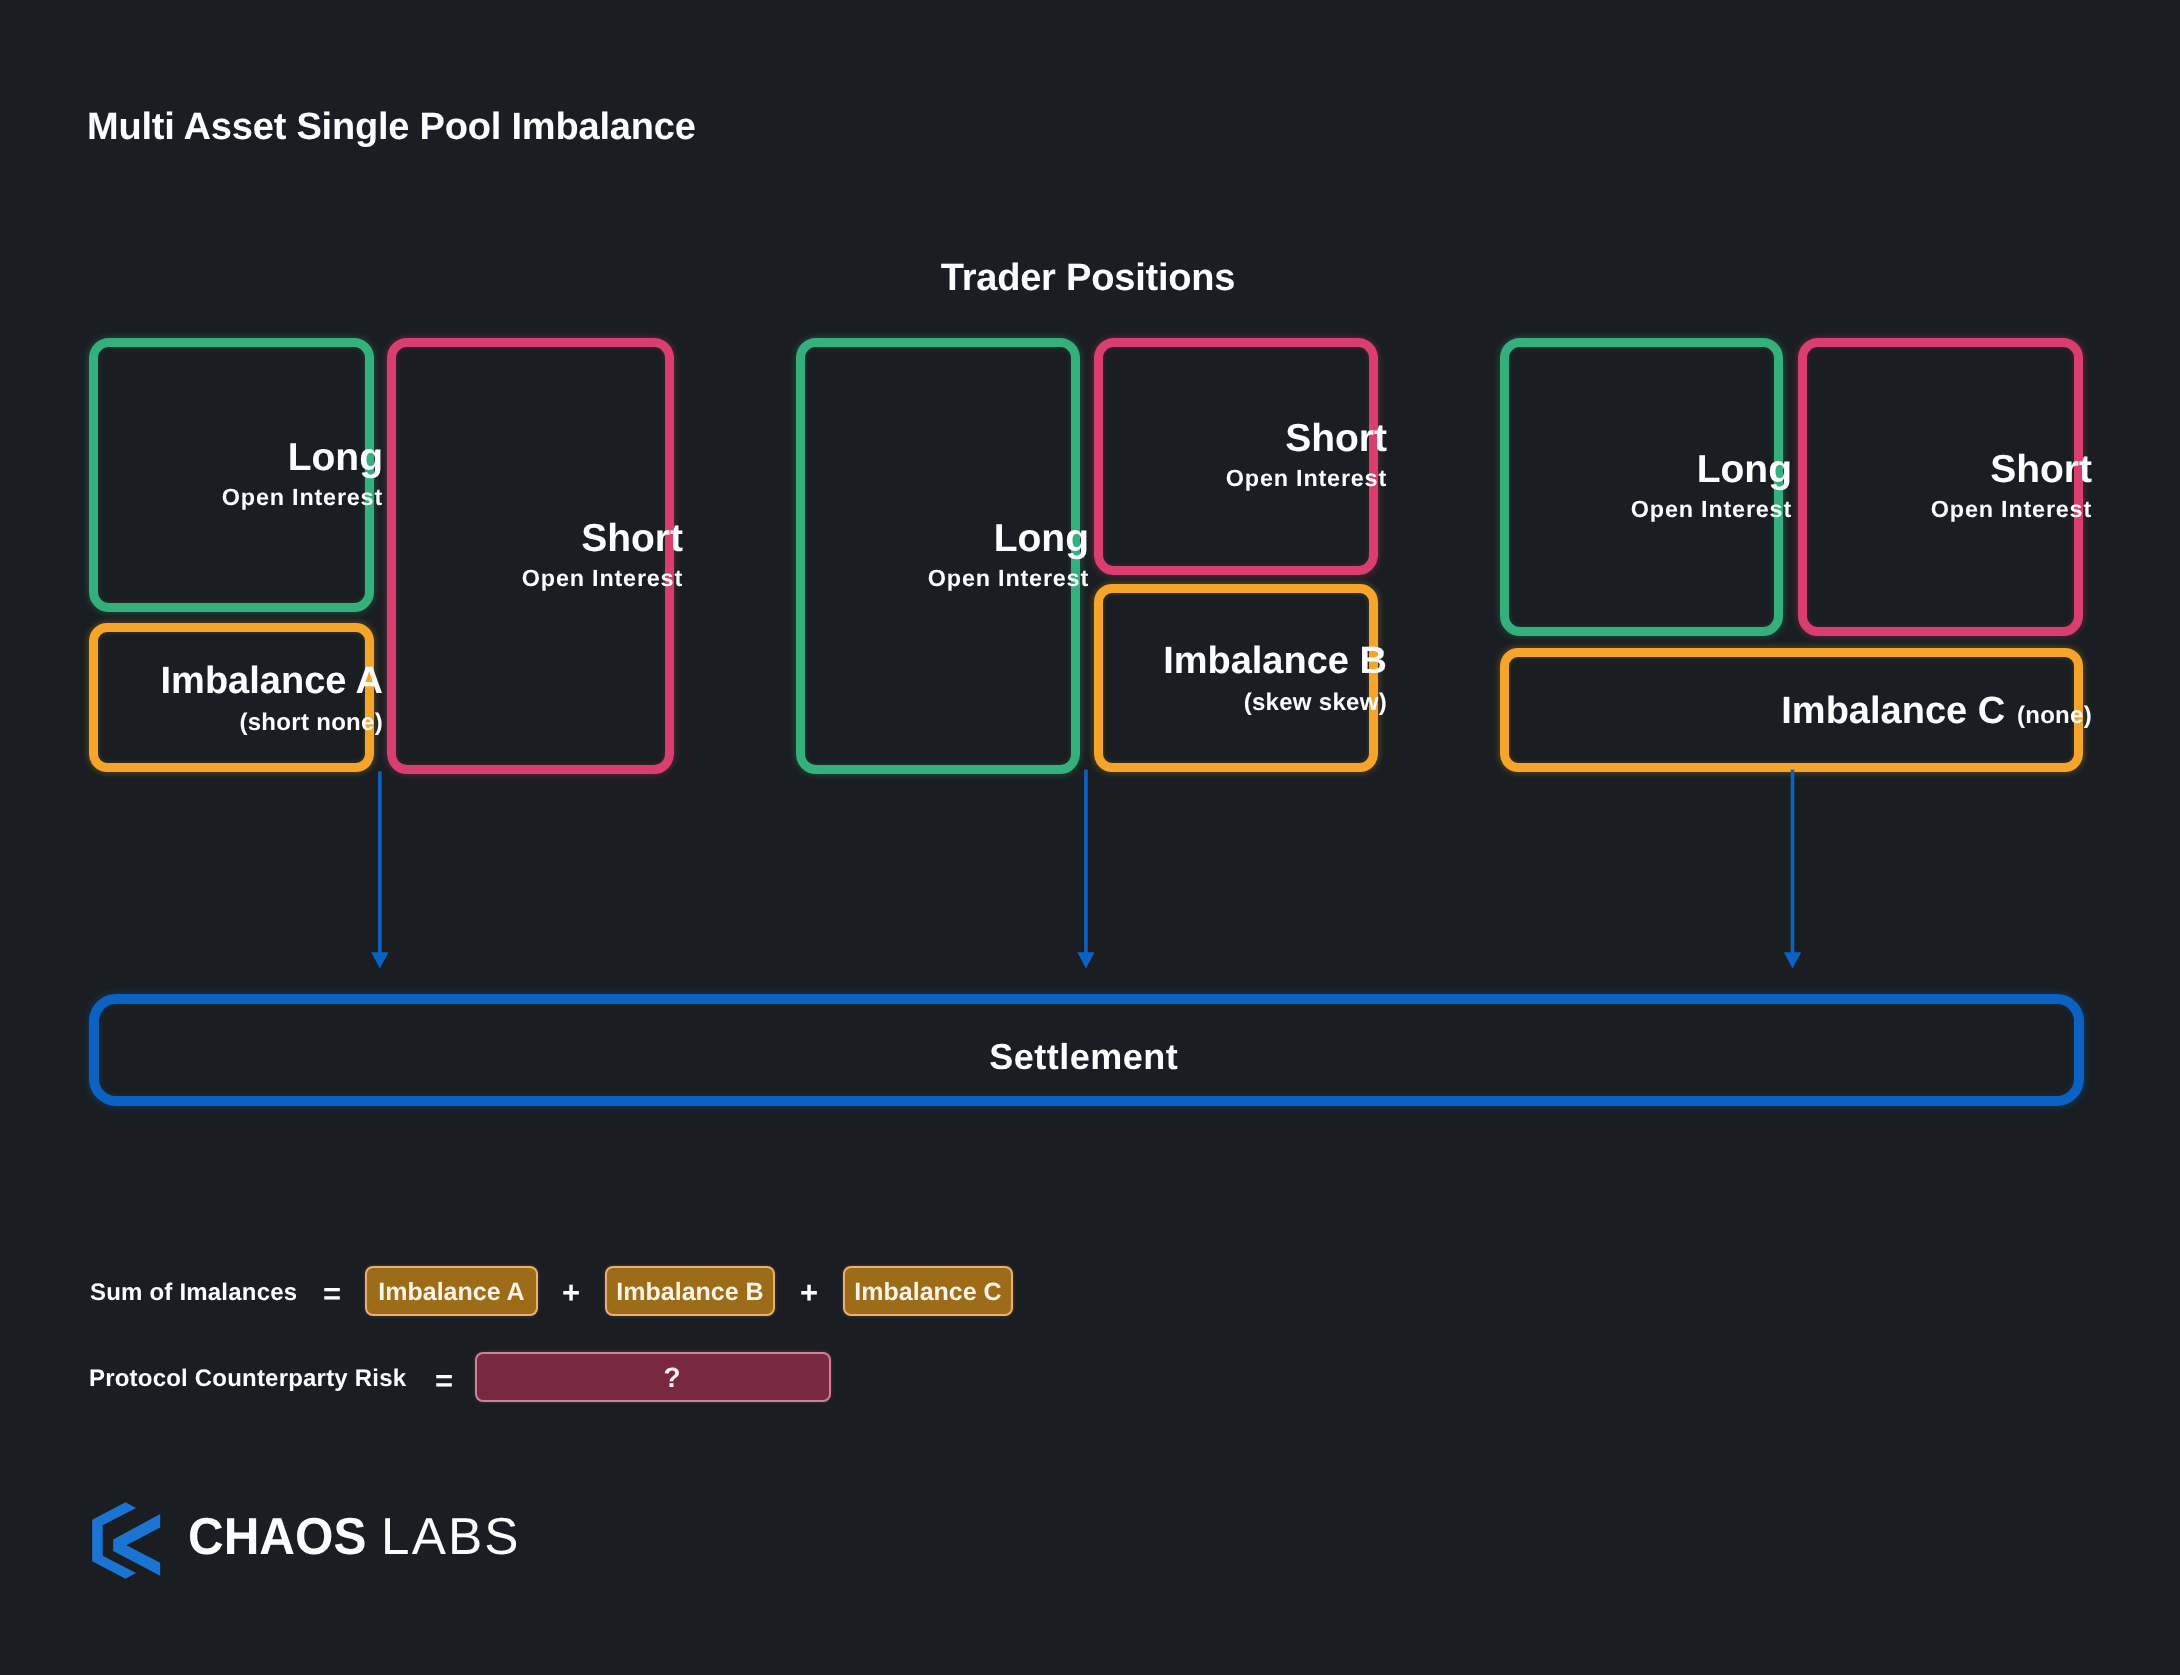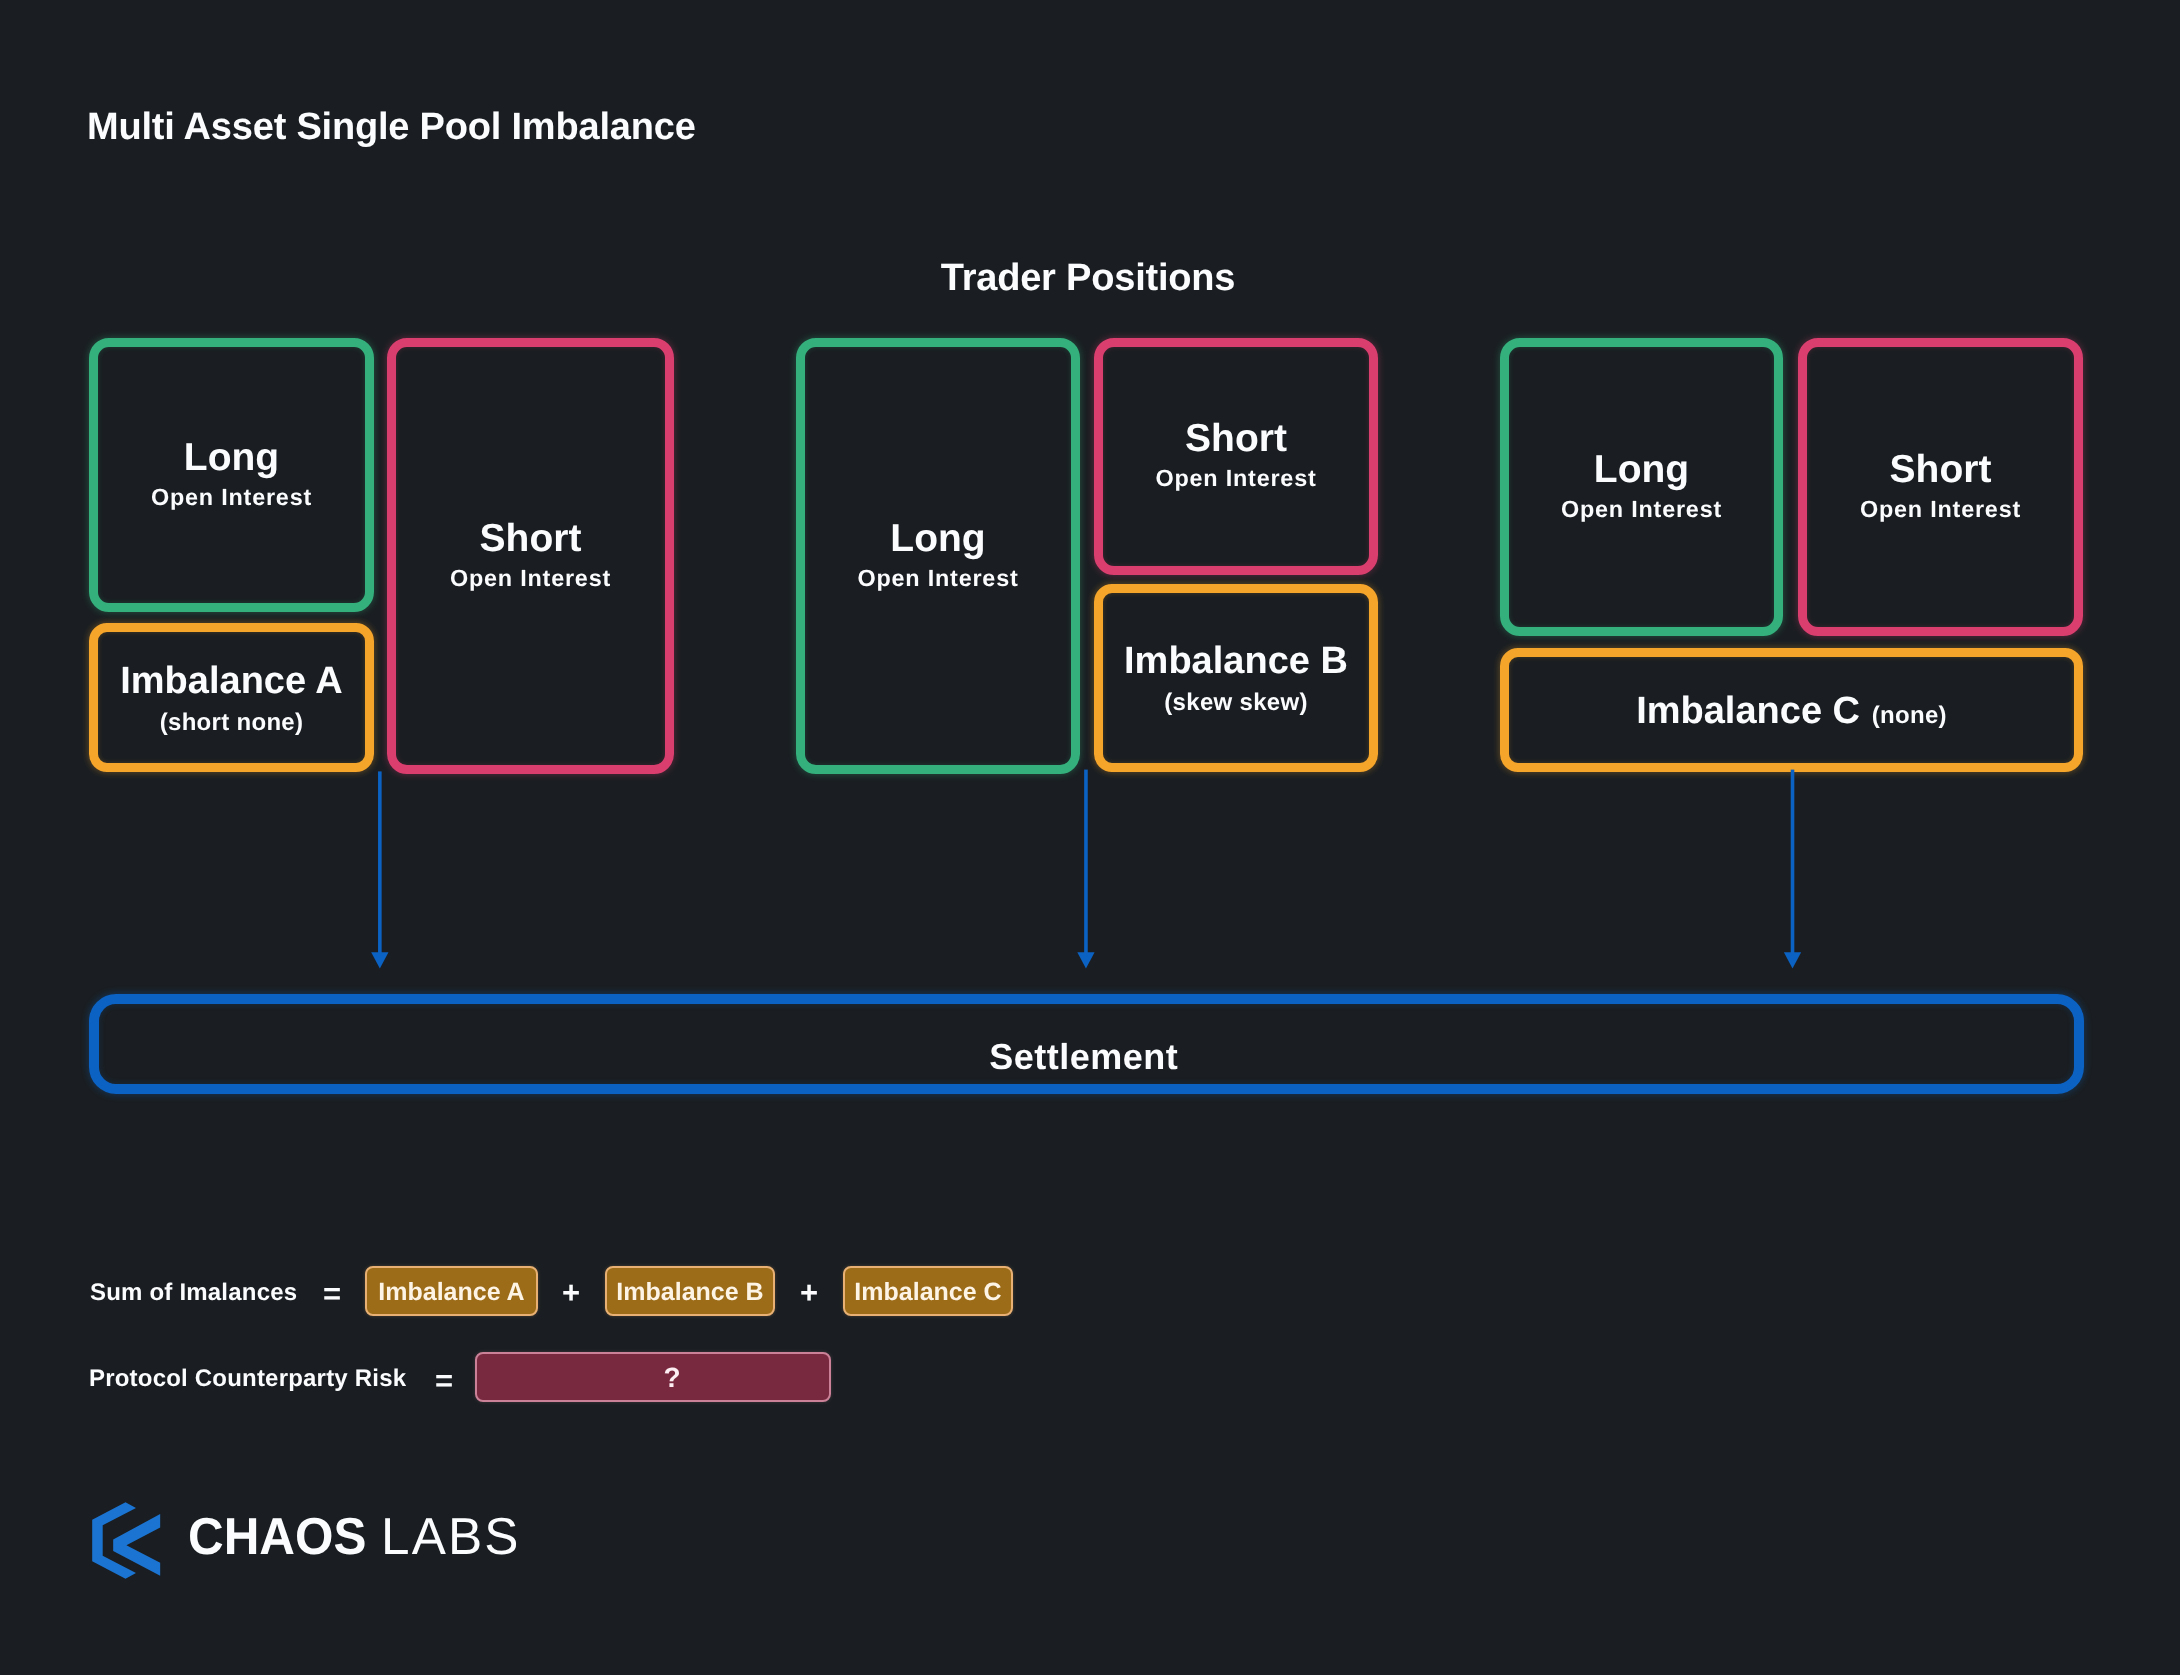--- a/index.html
+++ b/index.html
@@ -16,21 +16,21 @@
   .box{position:absolute;box-sizing:border-box;border-style:solid;}
   .box.green{border-color:#34b07c;border-width:9px;border-radius:20px;
       box-shadow:0 0 6.3px 0.9px rgba(52,176,124,0.30), inset 0 0 5.4px 0 rgba(52,176,124,0.22);}
   .box.pink{border-color:#da3e6f;border-width:9px;border-radius:20px;
       box-shadow:0 0 6.3px 0.9px rgba(218,62,111,0.30), inset 0 0 5.4px 0 rgba(218,62,111,0.22);}
   .box.orange{border-color:#f6a52b;border-width:9px;border-radius:18px;
       box-shadow:0 0 6.3px 0.9px rgba(246,165,43,0.30), inset 0 0 5.4px 0 rgba(246,165,43,0.22);}
   .box.blue{border-color:#0c62c2;border-width:10px;border-radius:27px;
       box-shadow:0 0 7.2px 0.9px rgba(12,98,194,0.32), inset 0 0 6.3px 0 rgba(12,98,194,0.22);}
 
-  .tline{position:absolute;left:-18px;right:-18px;text-align:center;white-space:nowrap;}
+  .tline{position:absolute;left:-18px;right:-18px;text-align:right;white-space:nowrap;}
   .t-main{font-size:39px;font-weight:bold;line-height:1.0;letter-spacing:0px;}
   .t-sub{font-size:23.4px;font-weight:bold;line-height:1.0;letter-spacing:0.8px;}
   .t-imb{font-size:38px;font-weight:bold;line-height:1.0;letter-spacing:0px;}
   .t-imbsub{font-size:24px;font-weight:bold;line-height:1.0;letter-spacing:0.3px;}
 
   .settle-label{position:absolute;left:0;right:0;text-align:center;font-size:36px;font-weight:bold;line-height:1.0;letter-spacing:0.5px;}
 
   .legend-label{font-size:24px;font-weight:bold;line-height:1.0;letter-spacing:0.2px;white-space:nowrap;}
   .legend-op{font-size:31px;font-weight:bold;line-height:1.0;}
   .badge{position:absolute;box-sizing:border-box;border:2.7px solid #e8b173;
@@ -97,21 +97,21 @@
     <g fill="#0c62c2" stroke="none">
       <rect x="420" y="857" width="4" height="202"></rect>
       <polygon points="412.4,1058 431.6,1058 422,1076"></polygon>
       <rect x="1204.5" y="855" width="4" height="204"></rect>
       <polygon points="1196.9,1058 1216.1,1058 1206.5,1076"></polygon>
       <rect x="1989.5" y="855" width="4" height="204"></rect>
       <polygon points="1981.9,1058 2001.1,1058 1991.5,1076"></polygon>
     </g>
   </svg>
 
-  <div class="box blue" style="left:89px;top:994px;width:1995px;height:100px;">
+  <div class="box blue" style="left:89px;top:994px;width:1995px;height:112px;">
     <div class="settle-label" style="top:35px;left:-5.4px;right:0;">Settlement</div>
   </div>
 
 
   <div class="abs legend-label" style="left:90px;top:1281px;">Sum of Imalances</div>
   <div class="abs legend-op" style="left:323px;top:1278px;">=</div>
 
   <div class="badge" style="left:365px;top:1266px;width:173px;height:50px;">
     <span style="top:11.7px;">Imbalance A</span>
   </div>

